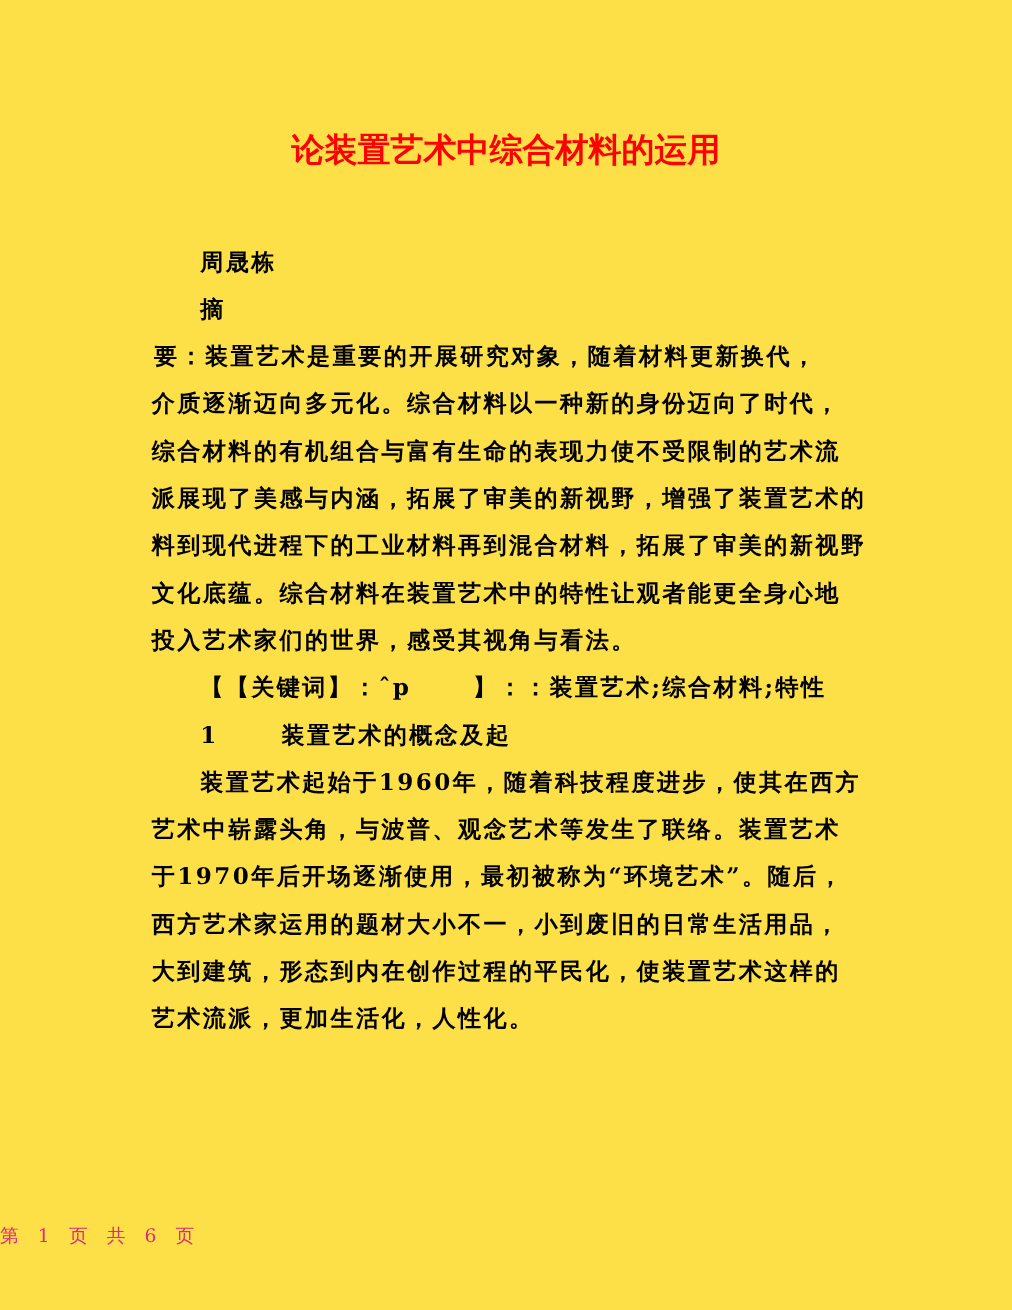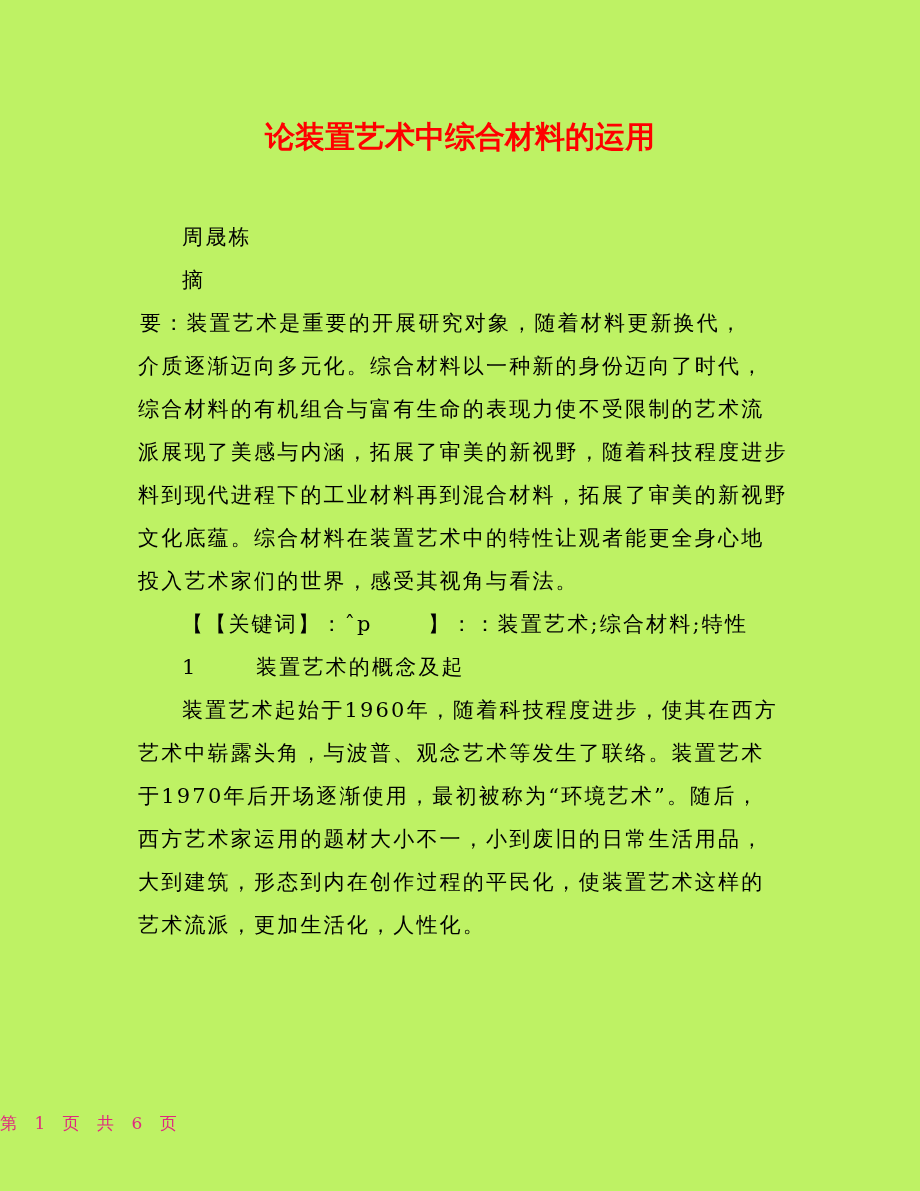--- a/index.html
+++ b/index.html
@@ -1,44 +1,44 @@
 <!DOCTYPE html>
 <html><head>
 <meta charset="utf-8">
 <style>
   html, body { margin: 0; padding: 0; background: #ffffff; }
   body { width: 920px; height: 1191px; position: relative; overflow: hidden;
          font-family: "DejaVu Serif", "Liberation Serif", serif; color: #000; }
-  .page { position: absolute; left: 0; top: 0; width: 920px; height: 1191px; background: #bef264; }
+  .page { position: absolute; left: 0; top: 0; width: 920px; height: 1191px; background: #fde047; }
   .title { position: absolute; left: 0; top: 117px; width: 920px; text-align: center;
            font-family: "DejaVu Sans", "Liberation Sans", sans-serif; font-weight: bold;
            font-size: 30px; color: #ff0000; letter-spacing: 0px; line-height: 40px; }
   .body-text { position: absolute; left: 138px; top: 216px; width: 650px;
                font-size: 21px; line-height: 43px; letter-spacing: 2.2px; }
-  .line { white-space: nowrap; height: 43px; }
+  .line { white-space: nowrap; height: 43px; font-weight: bold; }
   .indent { padding-left: 44px; }
   .small-indent { padding-left: 2px; }
   .num { display: inline-block; width: 74px; padding-left: 44px; }
   .num2 { display: inline-block; width: 74px; padding-left: 44px; }
   .footer { position: absolute; left: 0; top: 1112px; width: 920px; text-align: left;
             font-size: 17px; color: #e0287f; letter-spacing: 6px; }
 </style>
 </head>
 <body>
 
 <div class="page">
   <div class="title">论装置艺术中综合材料的运用</div>
 
   <div class="body-text">
     <div class="line indent">周晟栋</div>
     <div class="line indent">摘</div>
     <div class="line small-indent">要：装置艺术是重要的开展研究对象，随着材料更新换代，</div>
     <div class="line">介质逐渐迈向多元化。综合材料以一种新的身份迈向了时代，</div>
     <div class="line">综合材料的有机组合与富有生命的表现力使不受限制的艺术流</div>
-    <div class="line">派展现了美感与内涵，拓展了审美的新视野，随着科技程度进步</div>
+    <div class="line">派展现了美感与内涵，拓展了审美的新视野，增强了装置艺术的</div>
     <div class="line">料到现代进程下的工业材料再到混合材料，拓展了审美的新视野</div>
     <div class="line">文化底蕴。综合材料在装置艺术中的特性让观者能更全身心地</div>
     <div class="line">投入艺术家们的世界，感受其视角与看法。</div>
     <div class="line indent">【【关键词】：ˆp　　 】：：装置艺术;综合材料;特性</div>
     <div class="line">
       <span class="num">1</span><span>装置艺术的概念及起</span>
     </div>
     <div class="line indent">装置艺术起始于1960年，随着科技程度进步，使其在西方</div>
     <div class="line">艺术中崭露头角，与波普、观念艺术等发生了联络。装置艺术</div>
     <div class="line">于1970年后开场逐渐使用，最初被称为“环境艺术”。随后，</div>

